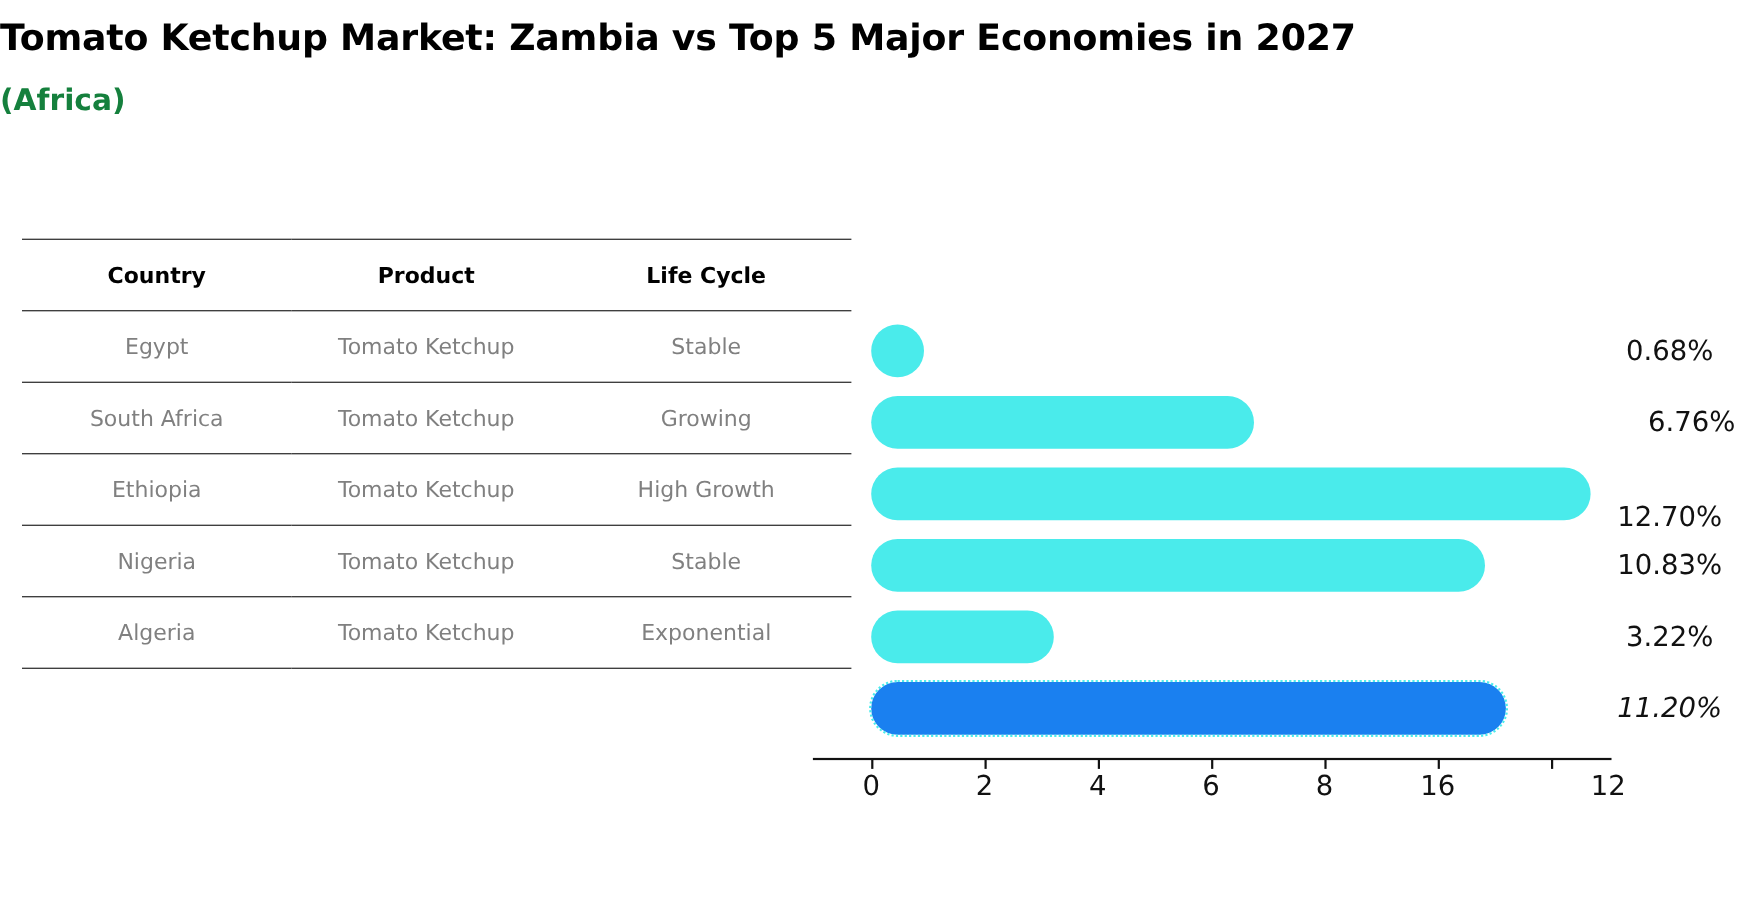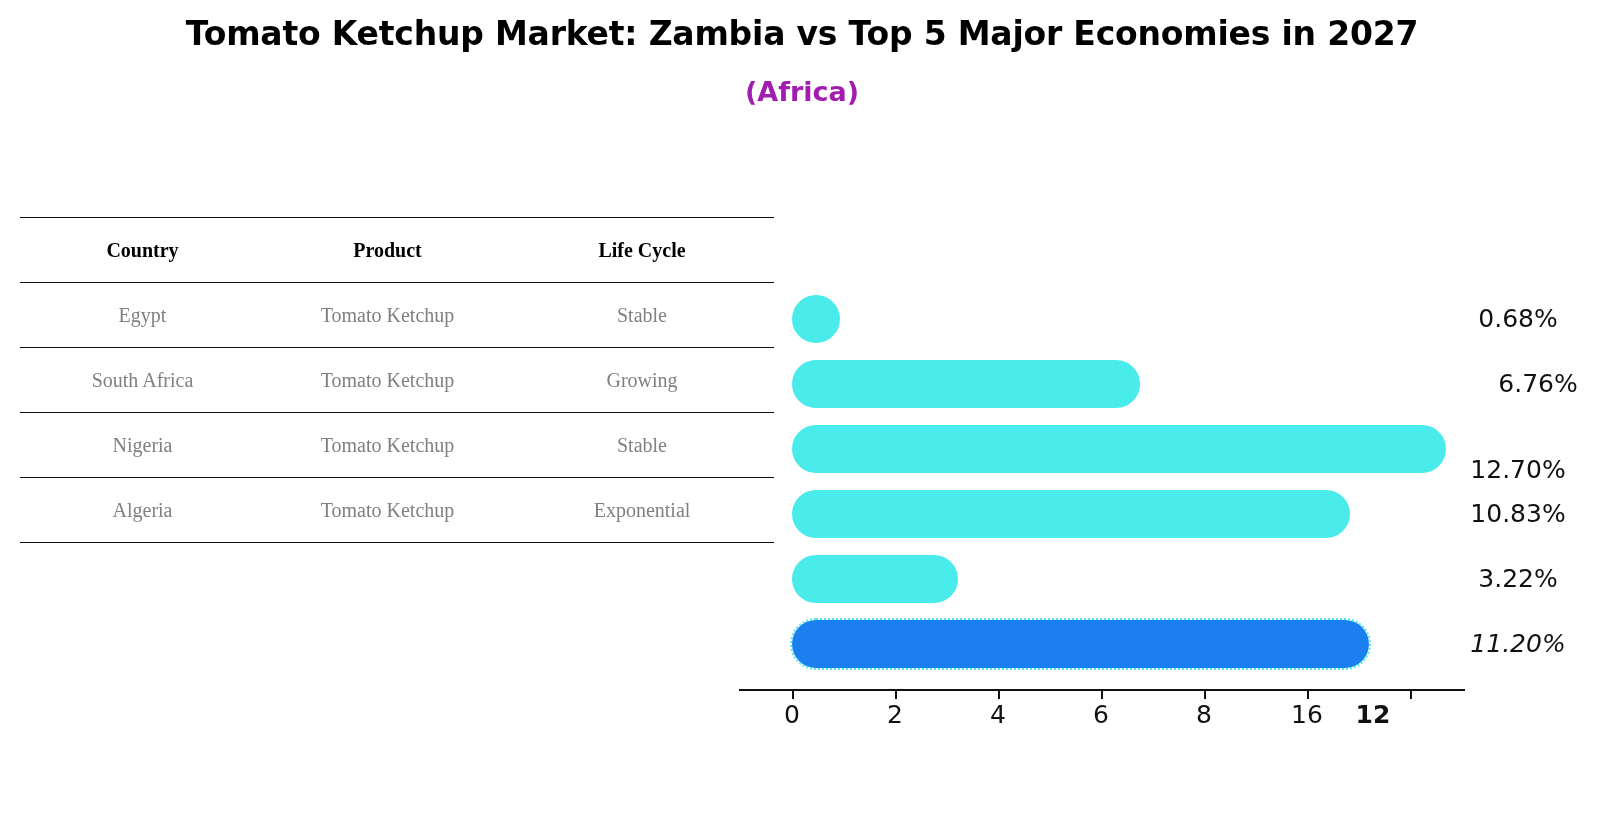--- a/index.html
+++ b/index.html
@@ -14,46 +14,44 @@
     position: relative;
     overflow: hidden;
   }
 
   
   #title-block {
     position: absolute;
     left: 0;
     top: 12px;
     width: 1604px;
-    text-align: center;
   }
   .title-line1 {
     font-size: 33px;
     font-weight: bold;
     color: #000000;
     letter-spacing: -0.2px;
     line-height: 44px;
     white-space: nowrap;
   }
   .title-line2 {
     font-size: 27px;
     font-weight: bold;
-    color: #a21caf;
+    color: #15803d;
     line-height: 44px;
     margin-top: 14px;
     white-space: nowrap;
   }
 
   
   #table-area {
     position: absolute;
     left: 20px;
     top: 217px;
     width: 754px;
-    font-family: Liberation Serif, serif;
   }
   table.data-table {
     border-collapse: collapse;
     width: 754px;
     table-layout: fixed;
   }
   table.data-table tr { height: 65px; }
   table.data-table th,
   table.data-table td {
     text-align: center;
@@ -170,20 +168,25 @@
     <tbody id="table-body">
         <tr>
           <td>Egypt</td>
           <td>Tomato Ketchup</td>
           <td>Stable</td>
         </tr>
         <tr>
           <td>South Africa</td>
           <td>Tomato Ketchup</td>
           <td>Growing</td>
+        </tr>
+        <tr>
+          <td>Ethiopia</td>
+          <td>Tomato Ketchup</td>
+          <td>High Growth</td>
         </tr>
         <tr>
           <td>Nigeria</td>
           <td>Tomato Ketchup</td>
           <td>Stable</td>
         </tr>
         <tr>
           <td>Algeria</td>
           <td>Tomato Ketchup</td>
           <td>Exponential</td>
@@ -221,21 +224,21 @@
       <div class="x-tick-label" style="left: 895px;">2</div>
       <div class="x-tick" style="left: 998px;"></div>
       <div class="x-tick-label" style="left: 998px;">4</div>
       <div class="x-tick" style="left: 1101px;"></div>
       <div class="x-tick-label" style="left: 1101px;">6</div>
       <div class="x-tick" style="left: 1204px;"></div>
       <div class="x-tick-label" style="left: 1204px;">8</div>
       <div class="x-tick" style="left: 1307px;"></div>
       <div class="x-tick-label" style="left: 1307px;">16</div>
       <div class="x-tick" style="left: 1410px;"></div>
-      <div class="x-tick-label" style="left: 1373px; font-weight: bold;">12</div>
+      <div class="x-tick-label" style="left: 1462px;">12</div>
     </div>
 <div class="bar-value" style="top: 295px;">0.68%</div>
     <div class="bar-value" style="top: 360px; margin-left: 20px;">6.76%</div>
     <div class="bar-value" style="top: 446px;">12.70%</div>
     <div class="bar-value" style="top: 490px;">10.83%</div>
     <div class="bar-value" style="top: 555px;">3.22%</div>
     <div class="bar-value" style="top: 620px; font-style: italic;">11.20%</div>
   </div>
 
 </body></html>

